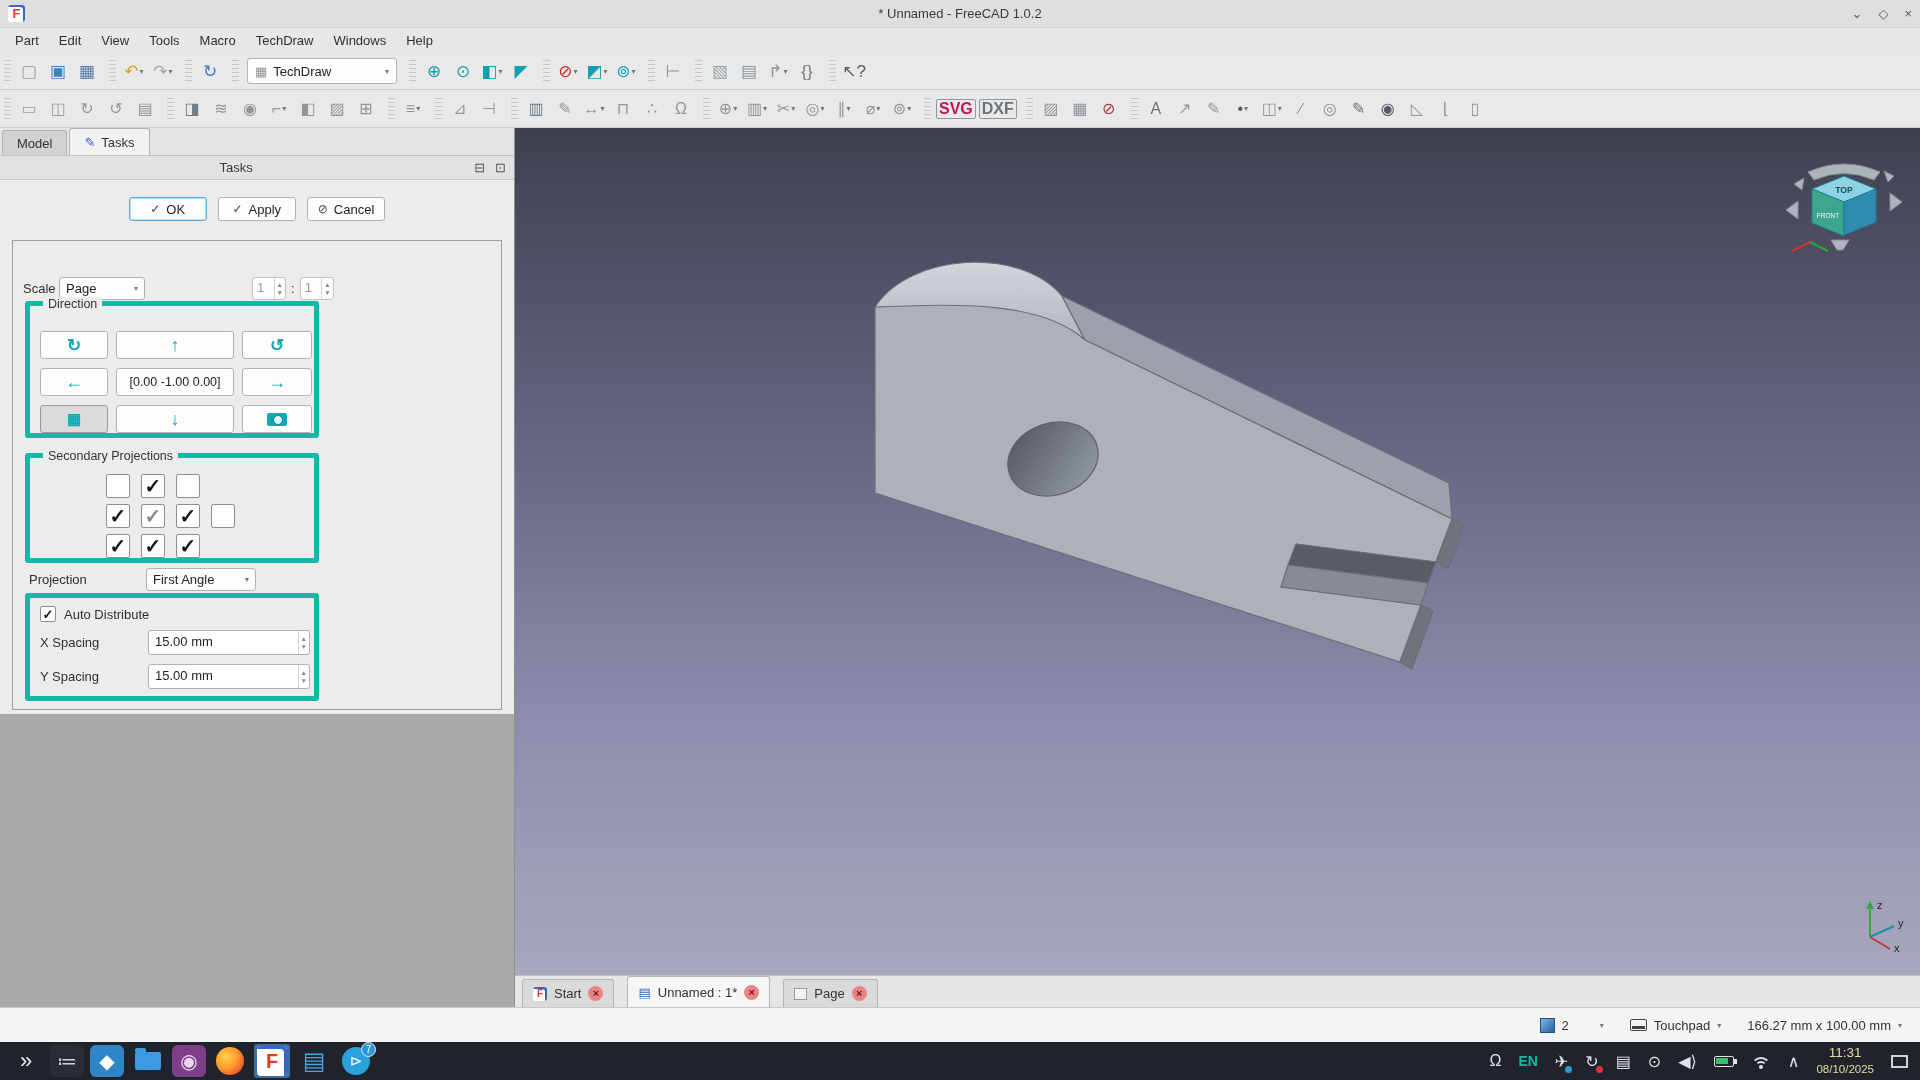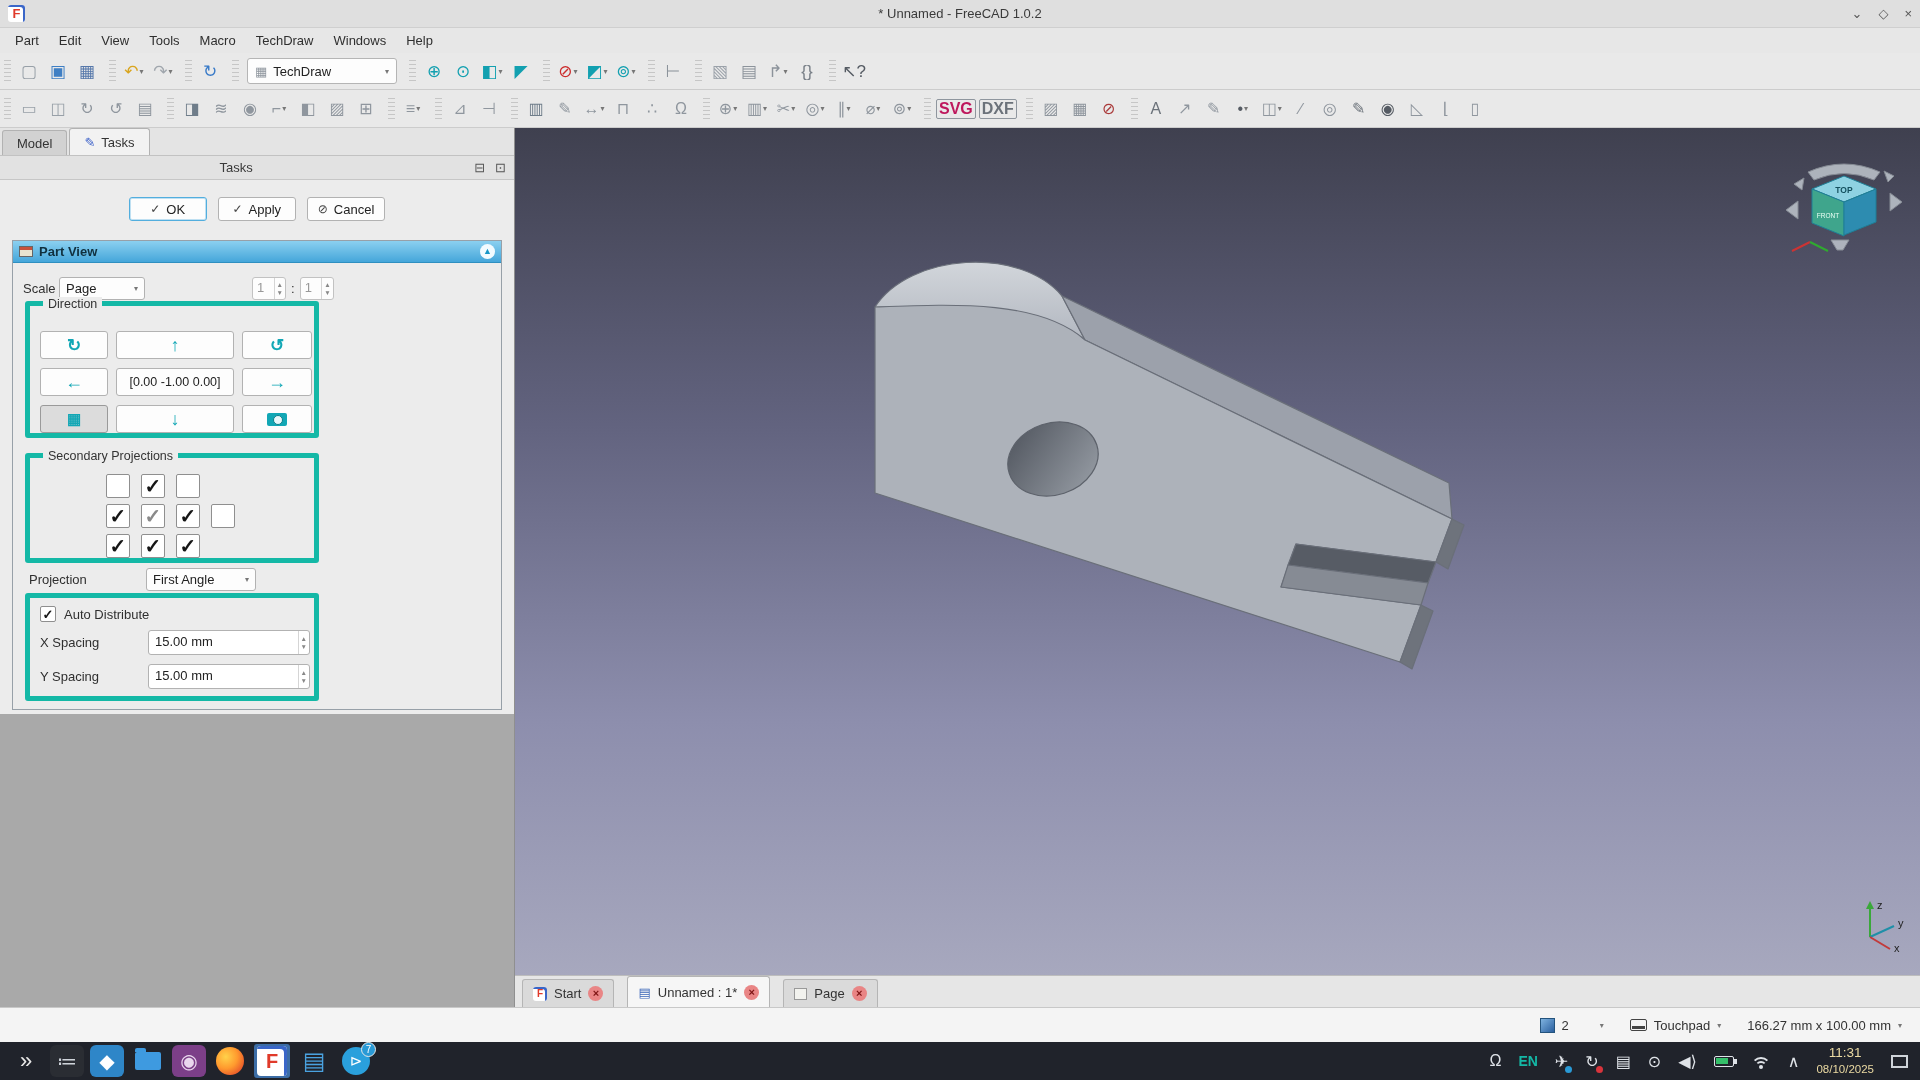--- a/index.html
+++ b/index.html
@@ -501,25 +501,20 @@
           <span class="bicon">✓</span>
           <span>Apply</span>
         </button>
         <button class="tkbtn">
           <span class="bicon">⊘</span>
           <span>Cancel</span>
         </button>
       </div>
 
       <div class="pvbox">
-        <div class="pv-header">
-          <span class="pvicon"></span>
-          <span class="pvtitle">Part View</span>
-          <span class="collapse">▲</span>
-        </div>
 
         <div class="row-scale">
           <span class="lbl" style="width:36px">Scale</span>
           <div class="combo" style="width:86px">
             <span class="cval">Page</span>
             <span class="caret">▾</span>
           </div>
           <div class="spinbox dim" style="width:34px; margin-left:107px">
             <span class="sval">1</span>
             <span class="spin">

